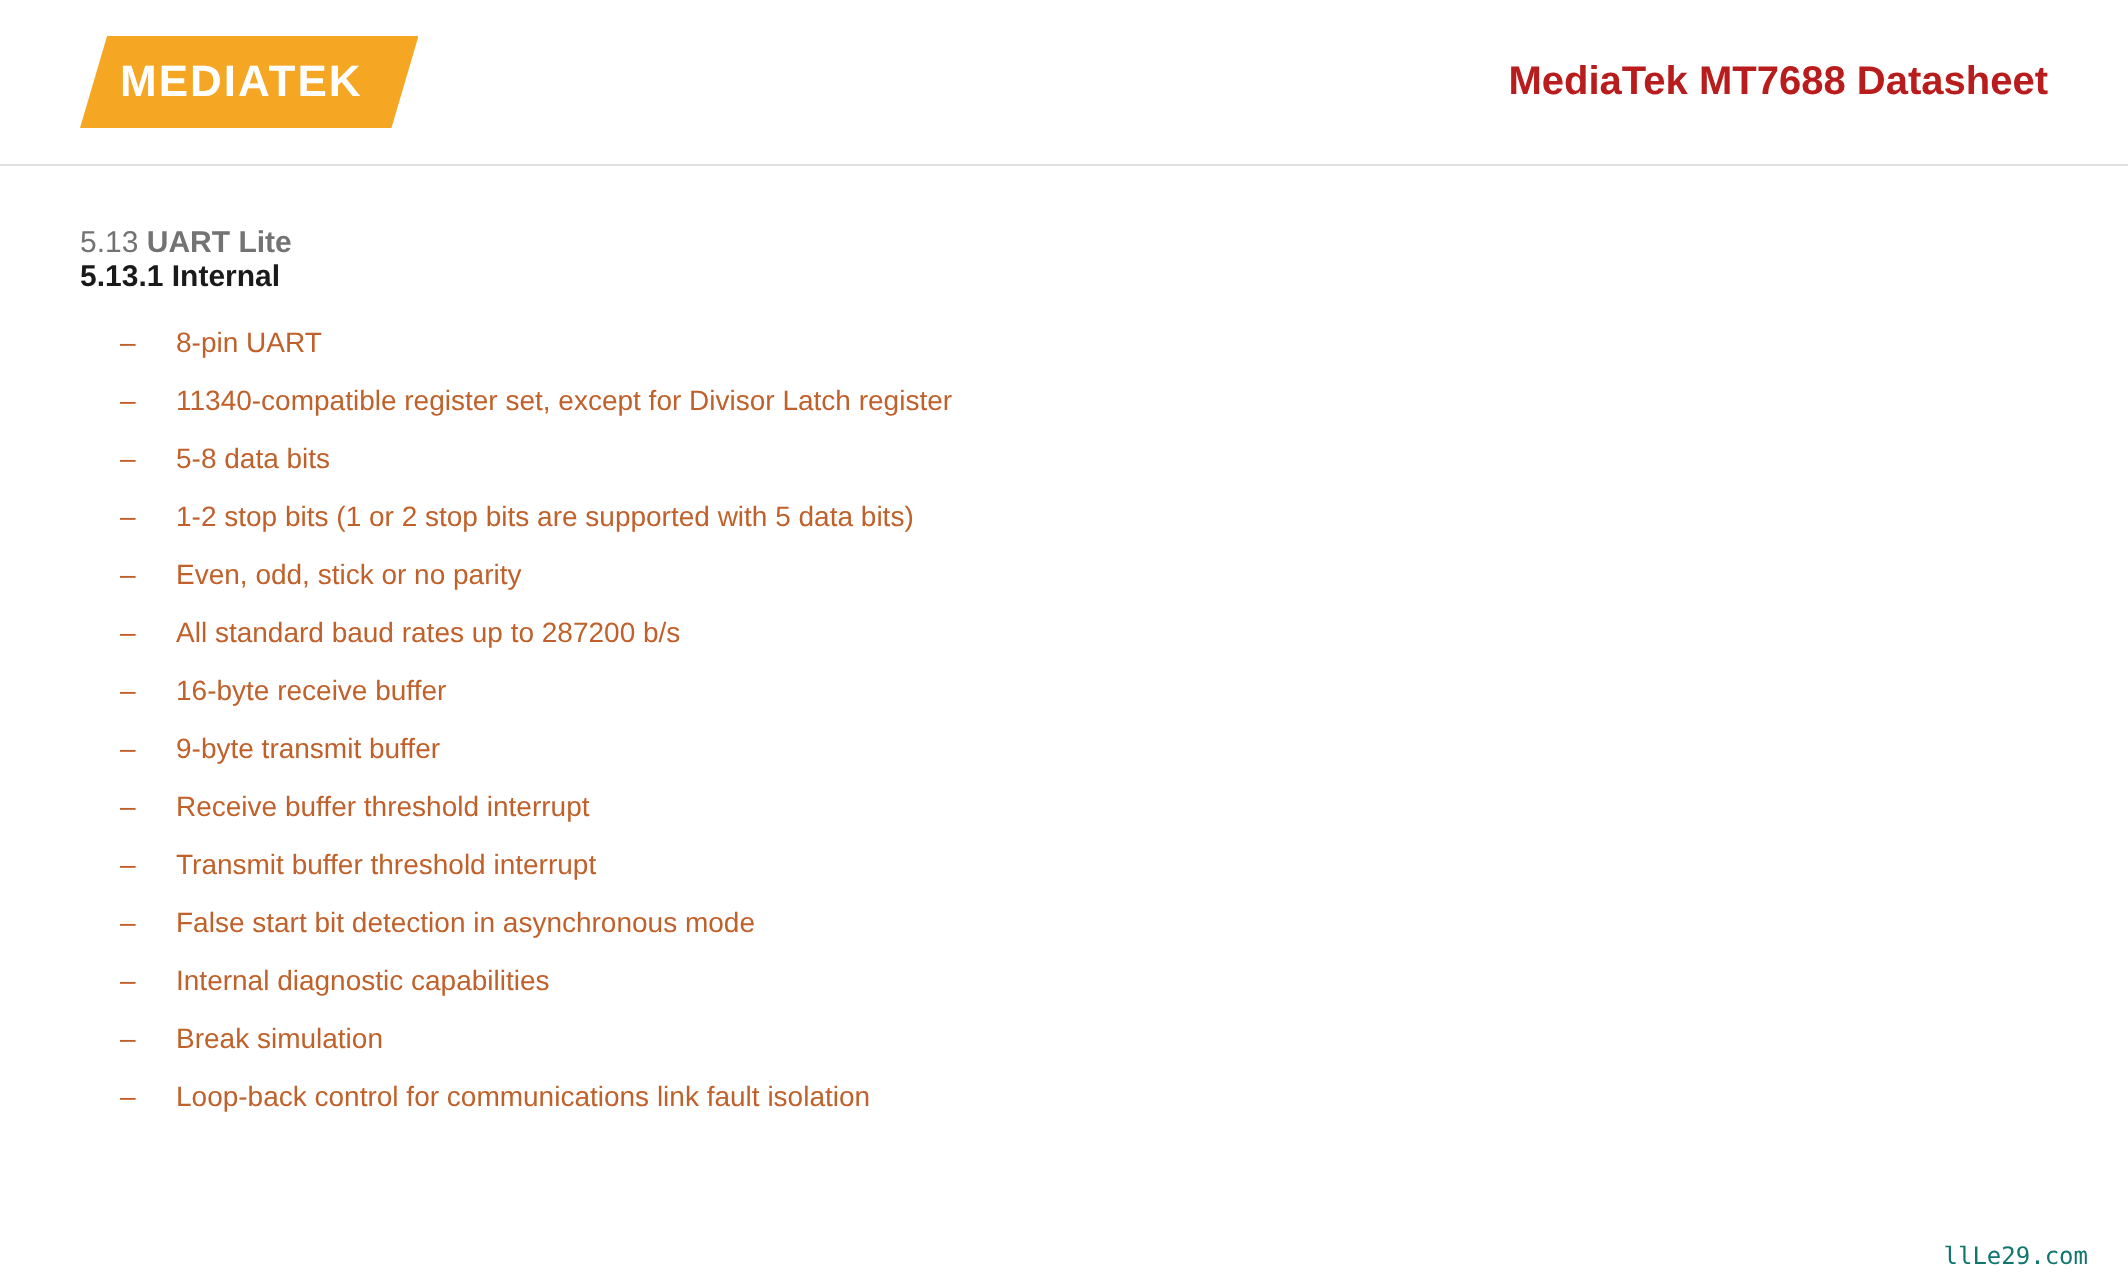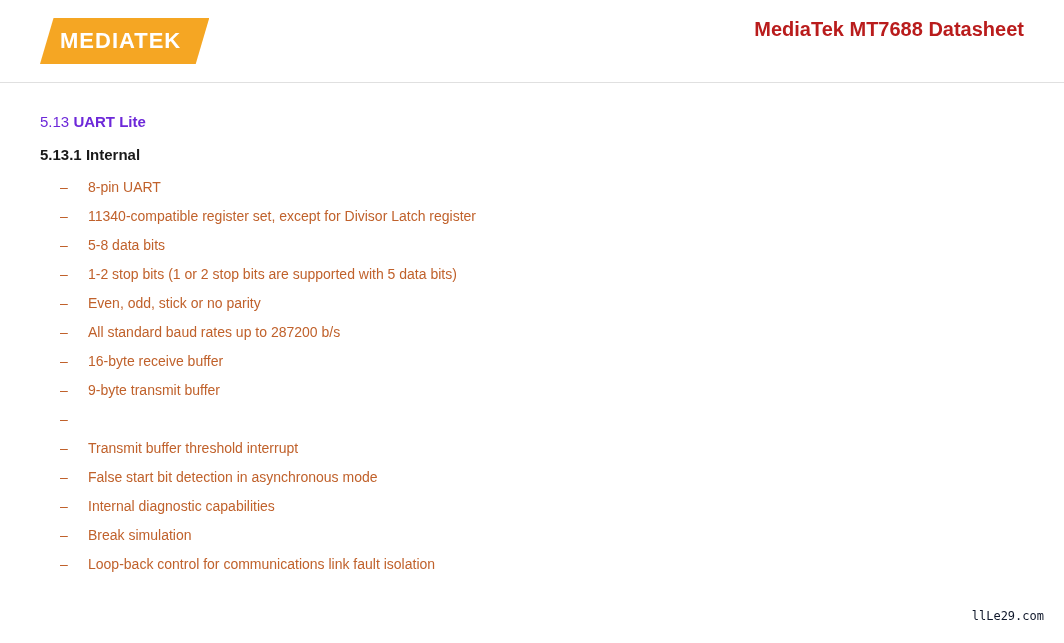--- a/index.html
+++ b/index.html
@@ -13,20 +13,21 @@
       font-size: 14px;
       background: #ffffff;
       color: #000000;
       width: 1064px;
       min-height: 643px;
       position: relative;
     }
 
     .header {
       display: flex;
+      align-items: center;
       justify-content: space-between;
       padding: 18px 40px 18px 40px;
       border-bottom: 1px solid #e0e0e0;
     }
 
     .logo-container {
       display: flex;
       align-items: center;
     }
 
@@ -53,22 +54,21 @@
       font-weight: bold;
       color: #b91c1c;
     }
 
     .content {
       padding: 30px 40px 20px 40px;
     }
 
     .section-heading {
       font-size: 15px;
-      color: #6d28d9;
-      margin-bottom: 16px;
+      color: #737373;
     }
 
     .section-heading .bold-part {
       font-weight: bold;
     }
 
     .subsection-heading {
       font-size: 15px;
       font-weight: bold;
       color: #1a1a1a;
@@ -96,24 +96,24 @@
       font-size: 14px;
       flex-shrink: 0;
     }
 
     .feature-list li .item-text {
       color: #c0612b;
     }
 
     .watermark {
       position: absolute;
-      bottom: 20px;
+      bottom: 8px;
       right: 20px;
       font-size: 12px;
-      color: #0f172a;
+      color: #0f766e;
       font-family: monospace;
     }
   </style>
 </head>
 <body>
 
 <div class="header">
   <div class="logo-container">
     <div class="logo">
       <span class="logo-text">MEDIATEK</span>
@@ -159,20 +159,21 @@
     <li>
       <span class="dash">–</span>
       <span class="item-text">16-byte receive buffer</span>
     </li>
     <li>
       <span class="dash">–</span>
       <span class="item-text">9-byte transmit buffer</span>
     </li>
     <li>
       <span class="dash">–</span>
+      <span class="item-text">Receive buffer threshold interrupt</span>
     </li>
     <li>
       <span class="dash">–</span>
       <span class="item-text">Transmit buffer threshold interrupt</span>
     </li>
     <li>
       <span class="dash">–</span>
       <span class="item-text">False start bit detection in asynchronous mode</span>
     </li>
     <li>

